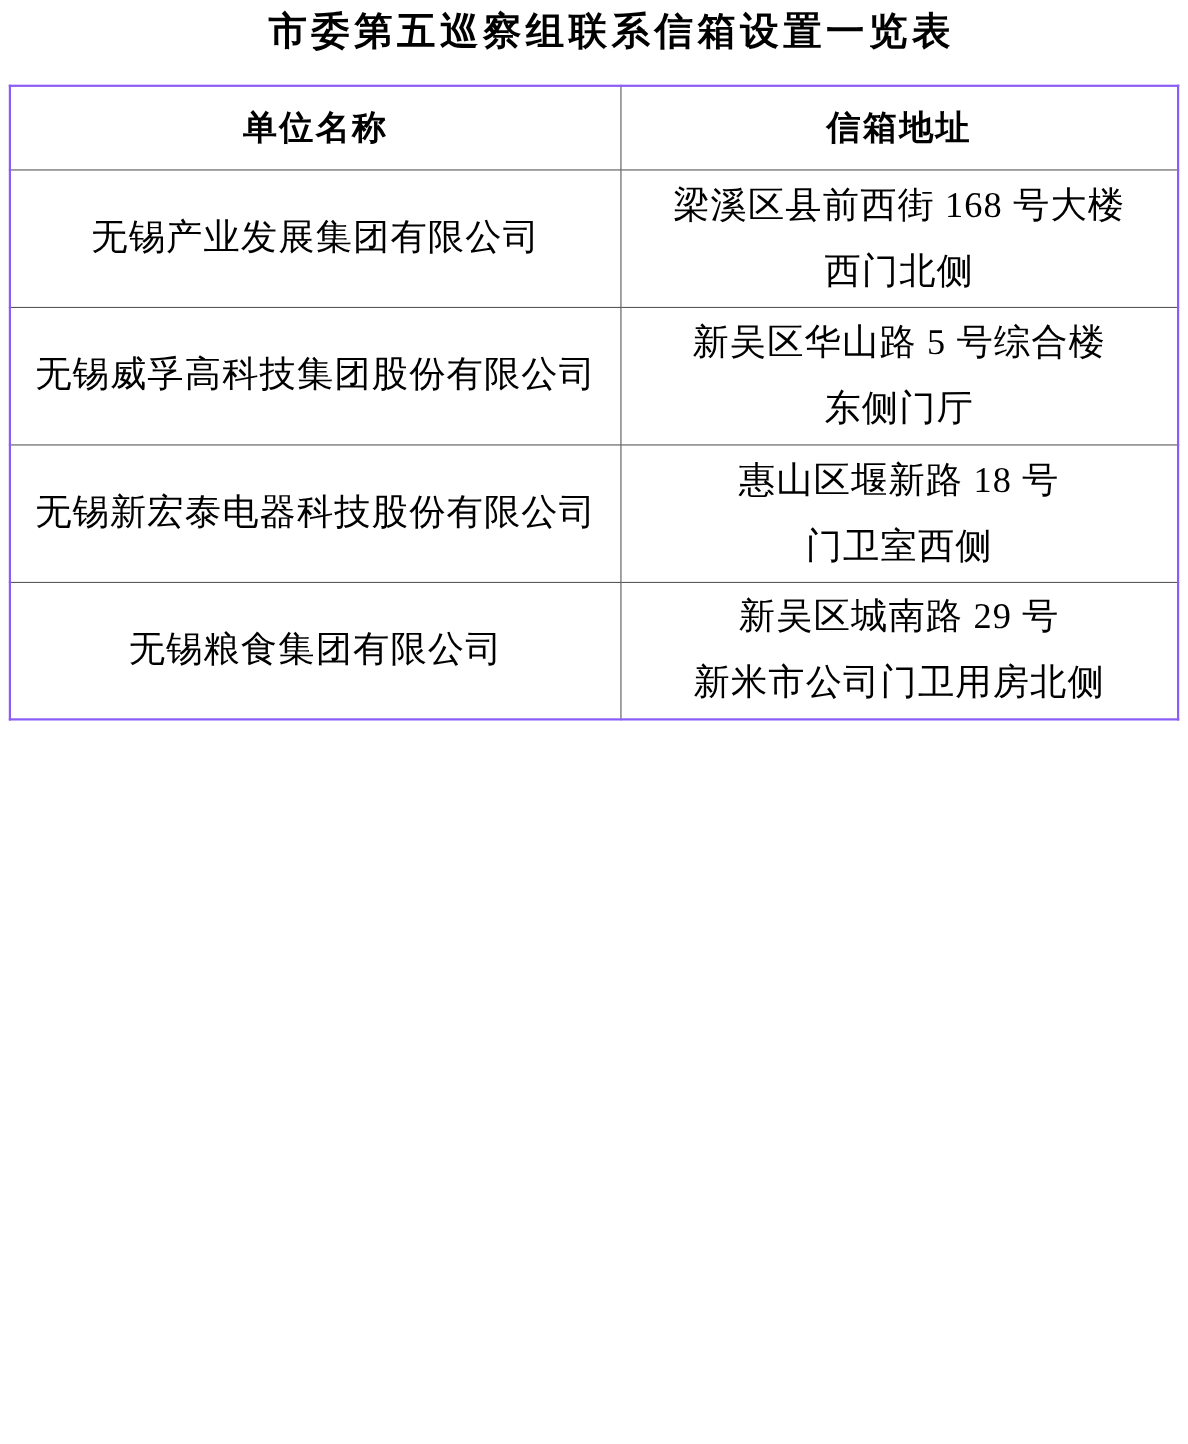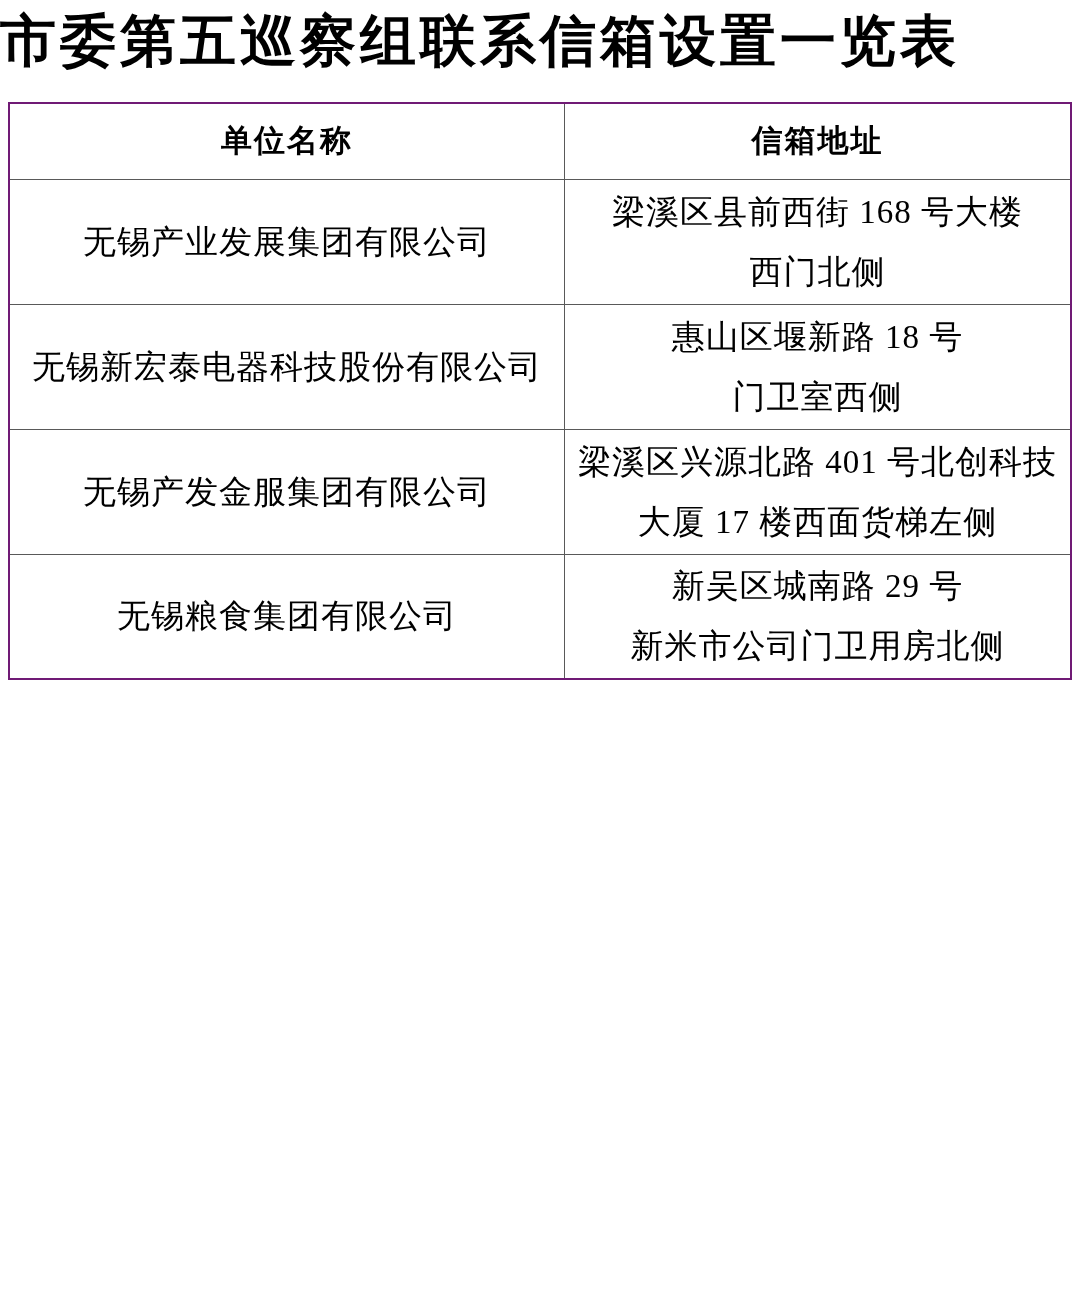--- a/index.html
+++ b/index.html
@@ -4,33 +4,35 @@
 <style>
   * { margin: 0; padding: 0; box-sizing: border-box; }
   html, body {
     width: 1080px;
     background: #ffffff;
     color: #000000;
     font-family: "Liberation Serif", "DejaVu Serif", serif;
   }
   body { height: 1313px; overflow: hidden; }
   .page-title {
-    font-size: 56px;
+    text-align: center;
+    font-size: 35px;
     font-weight: bold;
     letter-spacing: 4px;
     padding-top: 8px;
     line-height: 1.2;
     font-family: "Liberation Serif", "DejaVu Serif", serif;
+    margin-left: 32px;
   }
   table.mailbox-table {
     border-collapse: collapse;
     table-layout: fixed;
     width: 1064px;
     margin: 27px auto 0 auto;
-    border: 2px solid #701a75;
+    border: 2px solid #8b5cf6;
   }
   table.mailbox-table th,
   table.mailbox-table td {
     border: 1px solid #595959;
     text-align: center;
     vertical-align: middle;
     overflow: hidden;
   }
   th.col-unit   { width: 52.3%; }
   th.col-addr   { width: 47.7%; }
@@ -74,34 +76,34 @@
       <td>
           <div class="unit-name">无锡产业发展集团有限公司</div>
         </td>
       <td>
         <div class="addr-line">梁溪区县前西街 168 号大楼</div>
         <div class="addr-line">西门北侧</div>
       </td>
     </tr>
     <tr class="data-row">
       <td>
+          <div class="unit-name">无锡威孚高科技集团股份有限公司</div>
+        </td>
+      <td>
+        <div class="addr-line">新吴区华山路 5 号综合楼</div>
+        <div class="addr-line">东侧门厅</div>
+      </td>
+    </tr>
+    <tr class="data-row">
+      <td>
           <div class="unit-name">无锡新宏泰电器科技股份有限公司</div>
         </td>
       <td>
         <div class="addr-line">惠山区堰新路 18 号</div>
         <div class="addr-line">门卫室西侧</div>
-      </td>
-    </tr>
-    <tr class="data-row">
-      <td>
-          <div class="unit-name">无锡产发金服集团有限公司</div>
-        </td>
-      <td>
-        <div class="addr-line">梁溪区兴源北路 401 号北创科技</div>
-        <div class="addr-line">大厦 17 楼西面货梯左侧</div>
       </td>
     </tr>
     <tr class="data-row">
       <td>
           <div class="unit-name">无锡粮食集团有限公司</div>
         </td>
       <td>
         <div class="addr-line">新吴区城南路 29 号</div>
         <div class="addr-line">新米市公司门卫用房北侧</div>
       </td>

